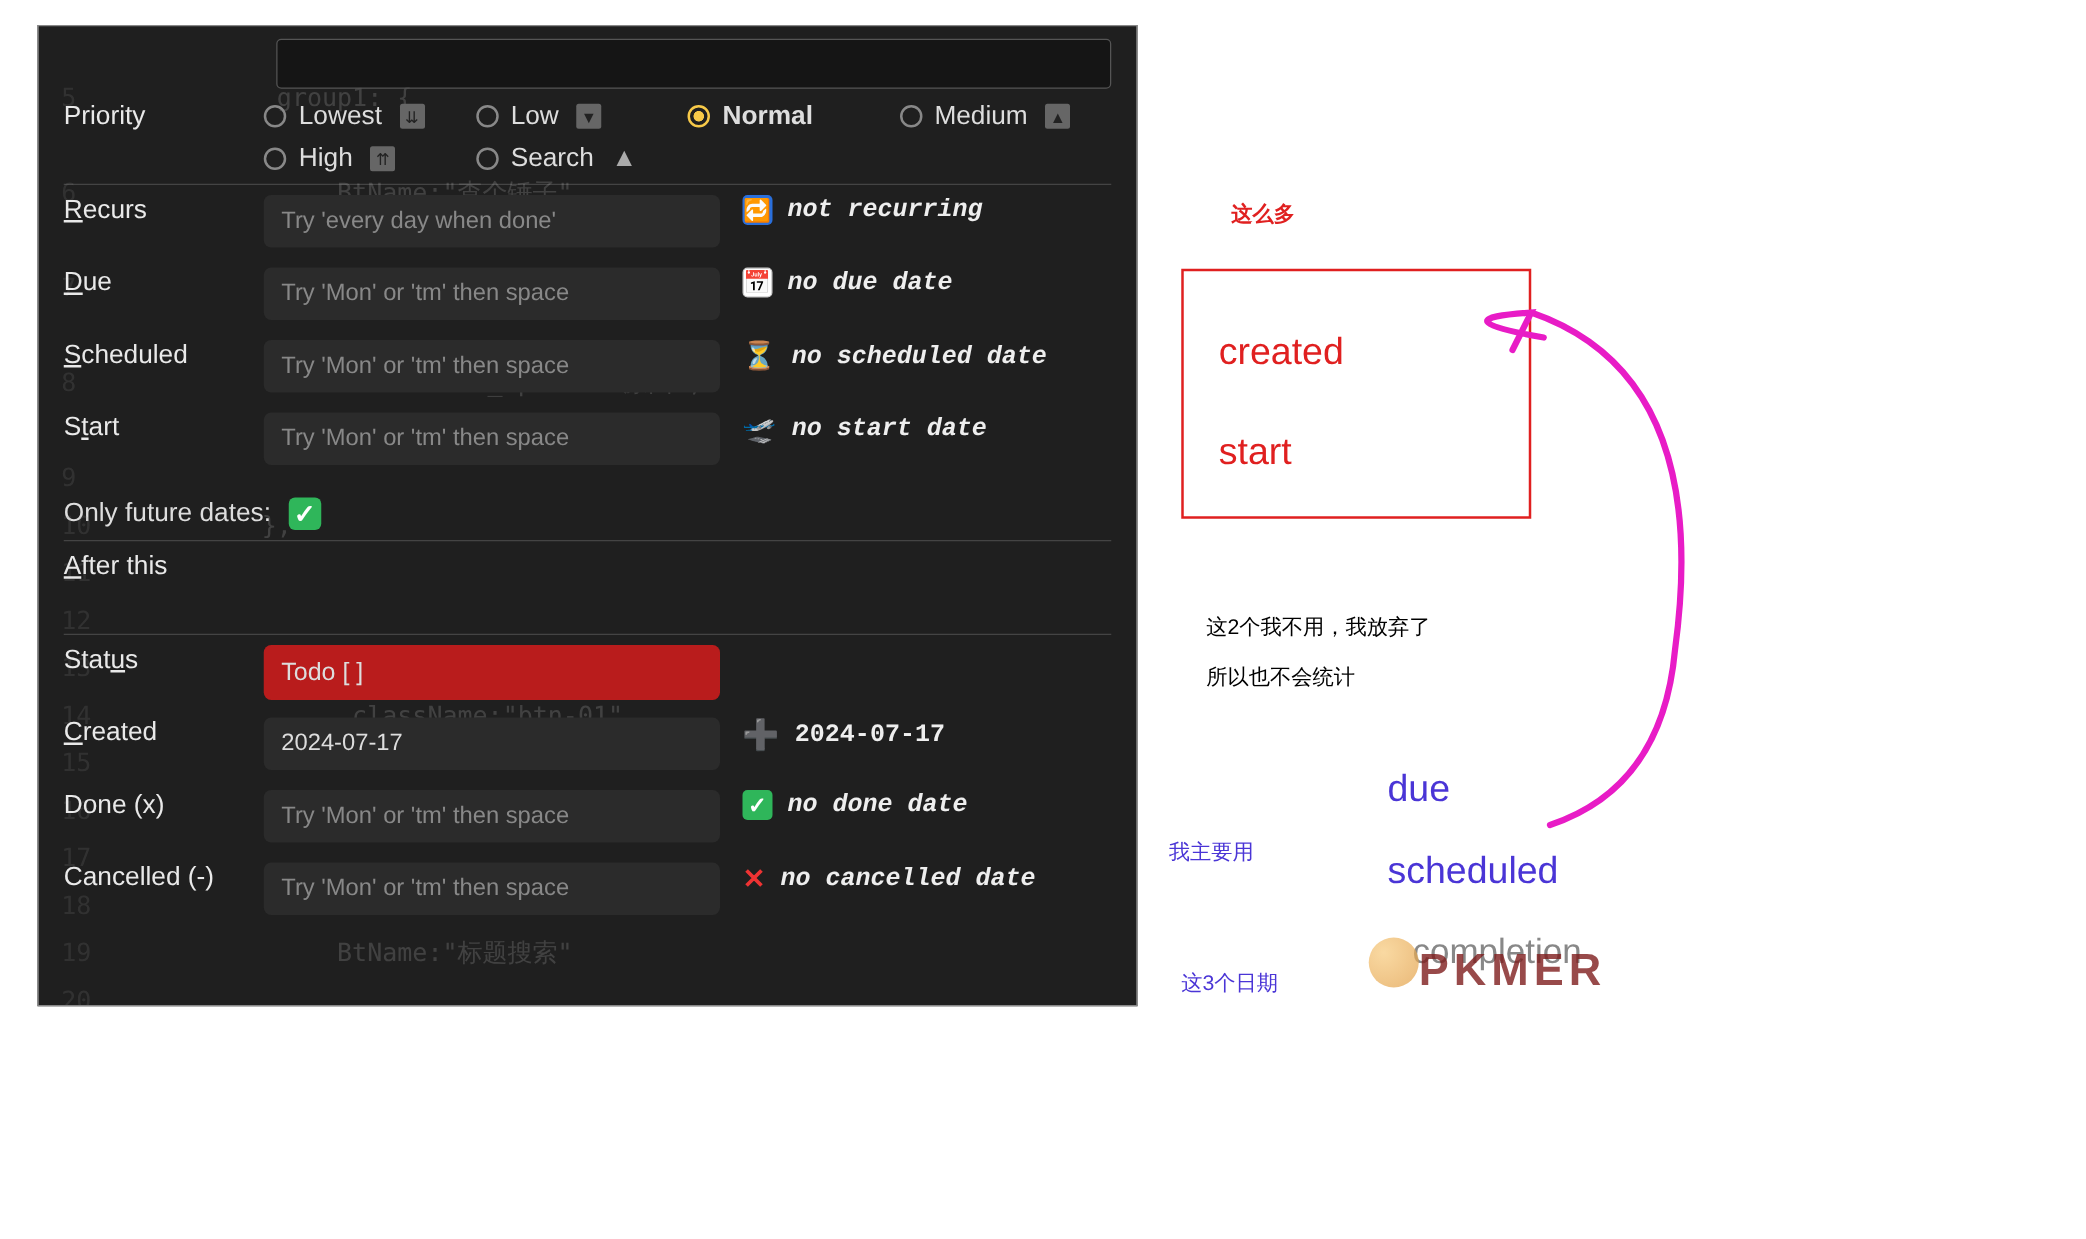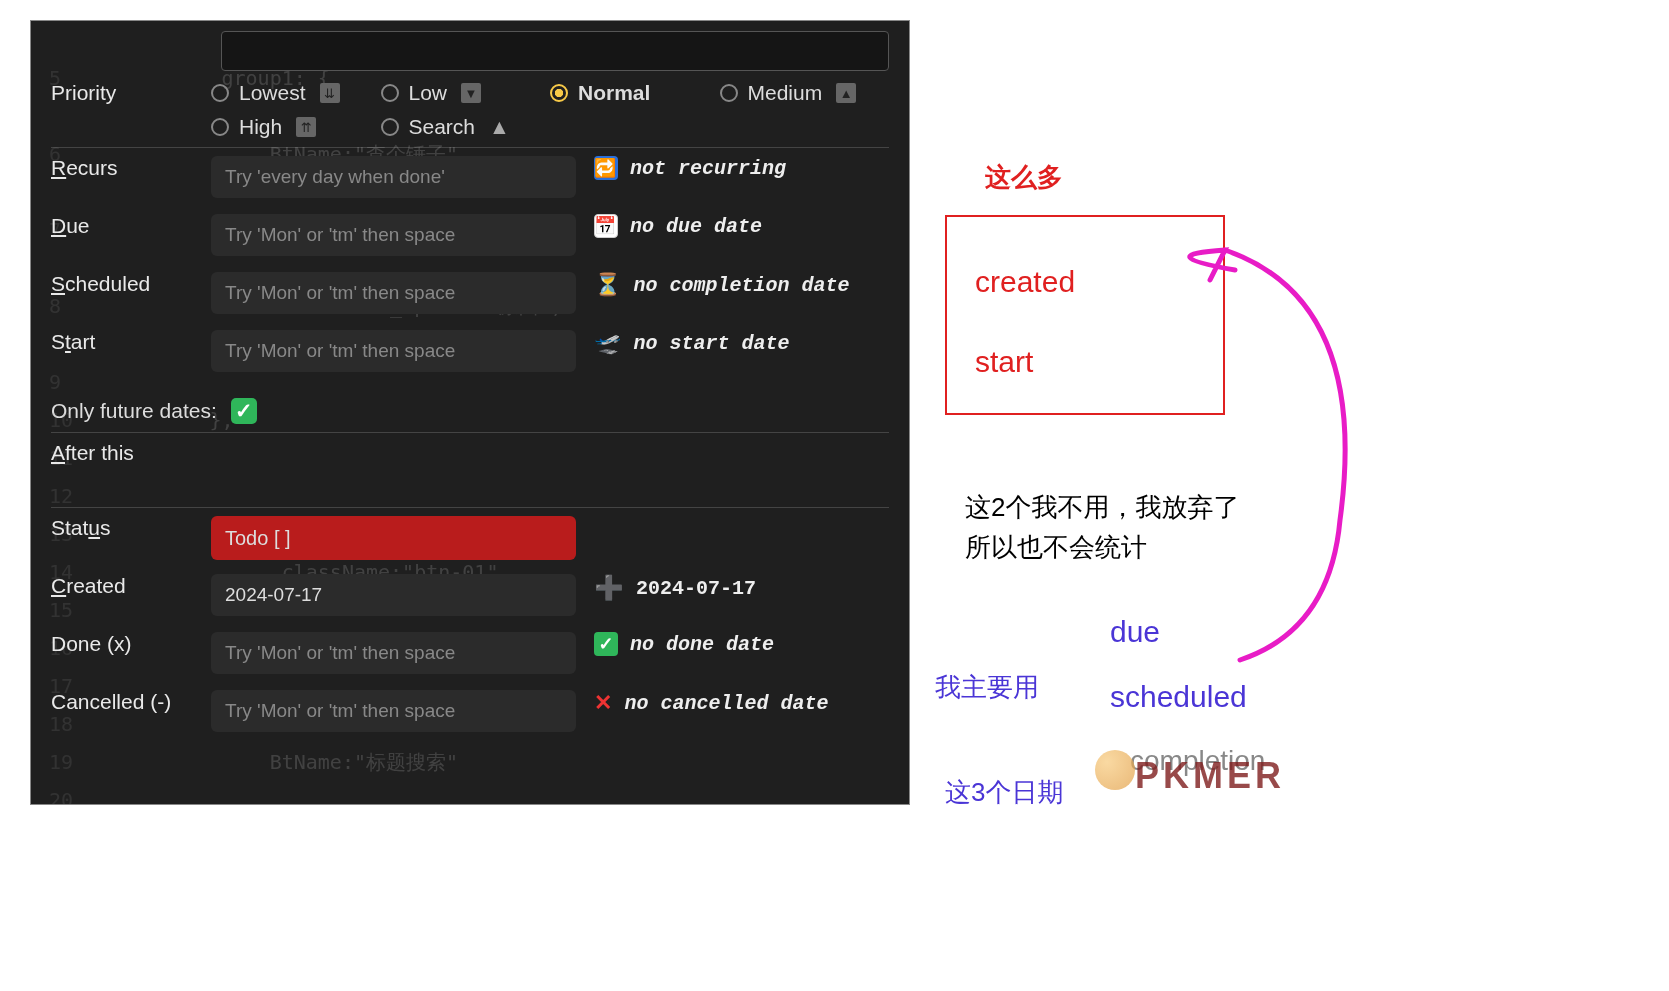--- a/index.html
+++ b/index.html
@@ -100,21 +100,21 @@
   .ico-x { color: #e33; font-size: 22px; font-weight: bold; }
   .ico-plus { color: #ddd; font-size: 24px; font-weight: bold; }
   .only-future { display: flex; align-items: center; gap: 14px; font-size: 21px; margin: 10px 0 4px 0; }
   .chk { width: 26px; height: 26px; border-radius: 5px; background: #2fb65a; color: #fff; display: inline-flex; align-items: center; justify-content: center; font-weight: bold; }
   .status-sel {
     width: 365px; height: 44px; background: #b91c1c; border-radius: 6px;
     display: flex; align-items: center; padding: 0 14px; font-size: 20px; color: #ddd;
   }
 
   
-  .anno { position: absolute; font-size: 26px; font-weight: 500; }
+  .anno { position: absolute; font-size: 17px; font-weight: 500; }
   .red { color: #e02020; }
   .magenta { color: #000000; }
   .purple { color: #4a35d6; }
   .grey { color: #888; }
   .box-red {
     position: absolute;
     border: 2px solid #e02020;
   }
   .curve {
     position: absolute;
@@ -224,21 +224,21 @@
       <span class="emoji ico-cal">📅</span>
       <span class="mono">no due date</span>
     </div>
   </div>
 
   <div class="row">
     <div class="label-col"><span class="ul">S</span>cheduled</div>
     <input class="field-input" placeholder="Try 'Mon' or 'tm' then space" style="">
     <div class="status-col">
       <span class="ico-hourglass">⏳</span>
-      <span class="mono">no completion date</span>
+      <span class="mono">no scheduled date</span>
     </div>
   </div>
 
   <div class="row">
     <div class="label-col">S<span class="ul">t</span>art</div>
     <input class="field-input" placeholder="Try 'Mon' or 'tm' then space" style="">
     <div class="status-col">
       <span class="ico-start">🛫</span>
       <span class="mono">no start date</span>
     </div>

